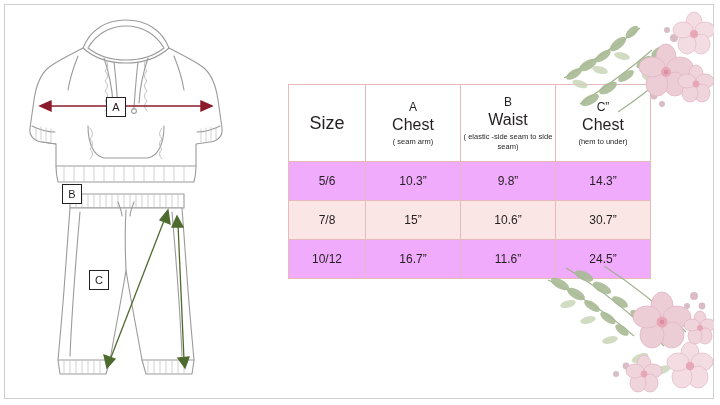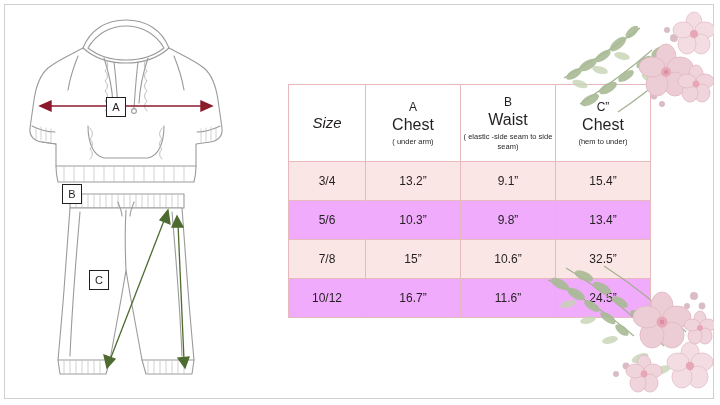--- a/index.html
+++ b/index.html
@@ -85,22 +85,21 @@
     line-height: 1.25;
     display: block;
   }
   .hdr-note {
     font-size: 7.5px;
     line-height: 1.3;
     display: block;
     margin-top: 2px;
   }
   .hdr-size {
-    font-size: 15px;
-    font-style: italic;
+    font-size: 18px;
   }
 
   tbody td {
     height: 34px;
     font-size: 12px;
   }
   tr.shade td {
     background: #fbe6e6;
   }
   tr.plain td {
@@ -232,52 +231,46 @@
 
 <table id="size-table">
   <thead>
     <tr>
       <td class="col-size">
         <span class="hdr-size">Size</span>
       </td>
       <td class="col-m">
         <span class="hdr-letter">A</span>
         <span class="hdr-name">Chest</span>
-        <span class="hdr-note">( under arm)</span>
+        <span class="hdr-note">( seam arm)</span>
       </td>
       <td class="col-m">
         <span class="hdr-letter">B</span>
         <span class="hdr-name">Waist</span>
         <span class="hdr-note">( elastic -side seam to side seam)</span>
       </td>
       <td class="col-m">
         <span class="hdr-letter">C”</span>
         <span class="hdr-name">Chest</span>
         <span class="hdr-note">(hem to under)</span>
       </td>
     </tr>
   </thead>
   <tbody id="table-body">
-      <tr class="shade">
-        <td class="size-cell col-size">3/4</td>
-        <td class="col-m">13.2”</td>
-        <td class="col-m">9.1”</td>
-        <td class="col-m">15.4”</td>
-      </tr>
       <tr class="plain">
         <td class="size-cell col-size">5/6</td>
         <td class="col-m">10.3”</td>
         <td class="col-m">9.8”</td>
-        <td class="col-m">13.4”</td>
+        <td class="col-m">14.3”</td>
       </tr>
       <tr class="shade">
         <td class="size-cell col-size">7/8</td>
         <td class="col-m">15”</td>
         <td class="col-m">10.6”</td>
-        <td class="col-m">32.5”</td>
+        <td class="col-m">30.7”</td>
       </tr>
       <tr class="plain">
         <td class="size-cell col-size">10/12</td>
         <td class="col-m">16.7”</td>
         <td class="col-m">11.6”</td>
         <td class="col-m">24.5”</td>
       </tr>
     </tbody>
 </table>
 

